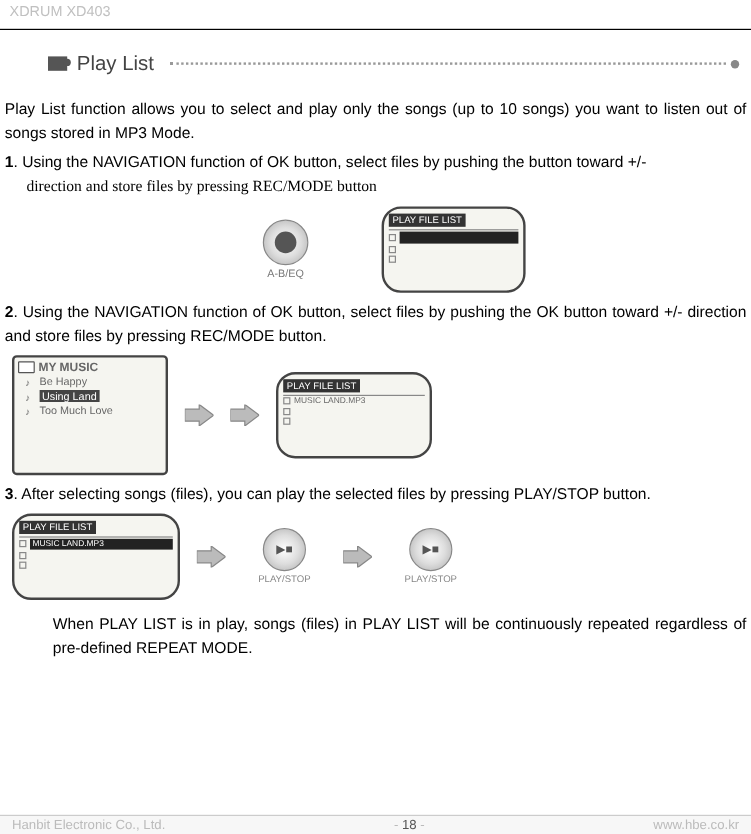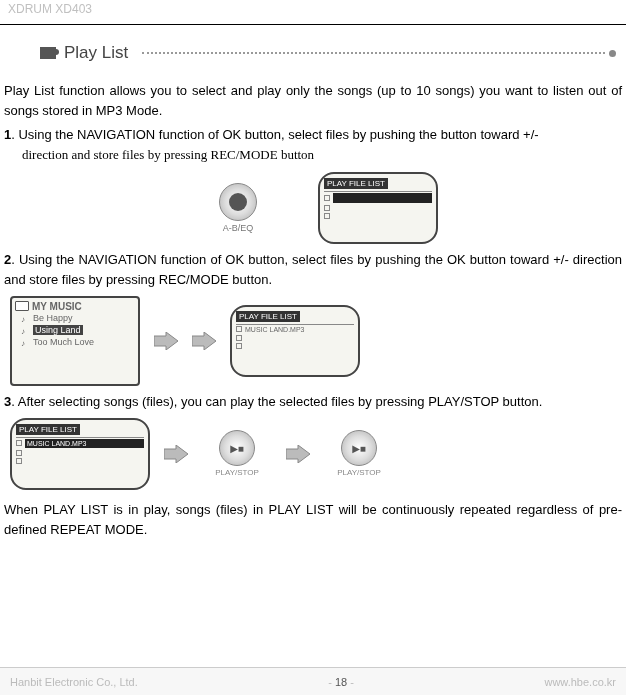--- a/index.html
+++ b/index.html
@@ -125,21 +125,21 @@
     display: flex;
     align-items: center;
     padding: 1px 0;
     font-size: 8px;
     color: #666;
   }
   .sq { width: 6px; height: 6px; border: 1px solid #888; margin-right: 3px; }
   .hl { background: #222; color: #fff; padding: 0 2px; flex: 1; height: 10px; }
   .mymusic-screen {
     width: 130px;
-    height: 90px;
+    height: 100px;
     border: 2px solid #444;
     border-radius: 4px;
     background: #f5f5f0;
     padding: 3px;
     font-size: 9px;
     color: #666;
     overflow: hidden;
   }
   .folder-row { display: flex; align-items: center; font-weight: bold; font-size: 10px; }
   .folder-icon { width: 14px; height: 10px; border: 1px solid #555; border-radius: 1px; margin-right: 3px; background: #fff; }
@@ -174,21 +174,21 @@
     background: radial-gradient(#fff,#ddd,#aaa);
     border: 1px solid #888;
     display: flex; align-items: center; justify-content: center;
     font-size: 10px; color: #555;
   }
   .footer {
     position: absolute;
     bottom: 0;
     left: 0;
     right: 0;
-    height: 28px;
+    height: 16px;
     background: #f7f7f7;
     border-top: 1px solid #ccc;
     display: flex;
     align-items: center;
     justify-content: space-between;
     padding: 0 10px;
     font-size: 11px;
     color: #bbb;
   }
   .page-num { color: #555; }
@@ -320,21 +320,21 @@
     <svg viewBox="0 0 24 18">
         <polygon points="0,4 12,4 12,0 24,9 12,18 12,14 0,14" fill="#bbb" stroke="#888"></polygon>
       </svg>
   </div>
   <div class="playstop">
     <div class="ps-circle">▶■</div>
     <div class="small-label">PLAY/STOP</div>
   </div>
 </div>
 
-<div class="body-text" style="margin-top:4px;">When PLAY LIST is in play, songs (files) in PLAY LIST will be continuously repeated regardless of pre-defined REPEAT MODE.</div>
+<div class="body-text" style="margin-top:4px;margin-left:40px;">When PLAY LIST is in play, songs (files) in PLAY LIST will be continuously repeated regardless of pre-defined REPEAT MODE.</div>
 
 <div class="footer">
   <span>Hanbit Electronic Co., Ltd.</span>
   <span>
     <span>- </span><span class="page-num">18</span><span> -</span>
   </span>
   <span>www.hbe.co.kr</span>
 </div>
 
 </body></html>

